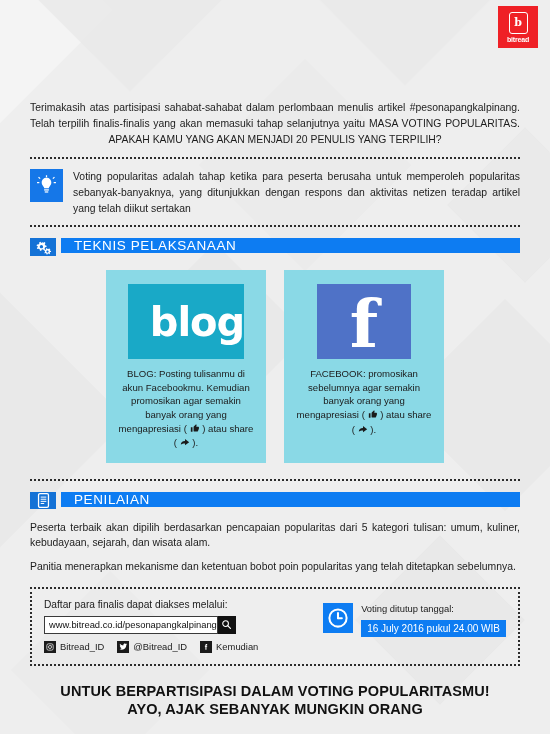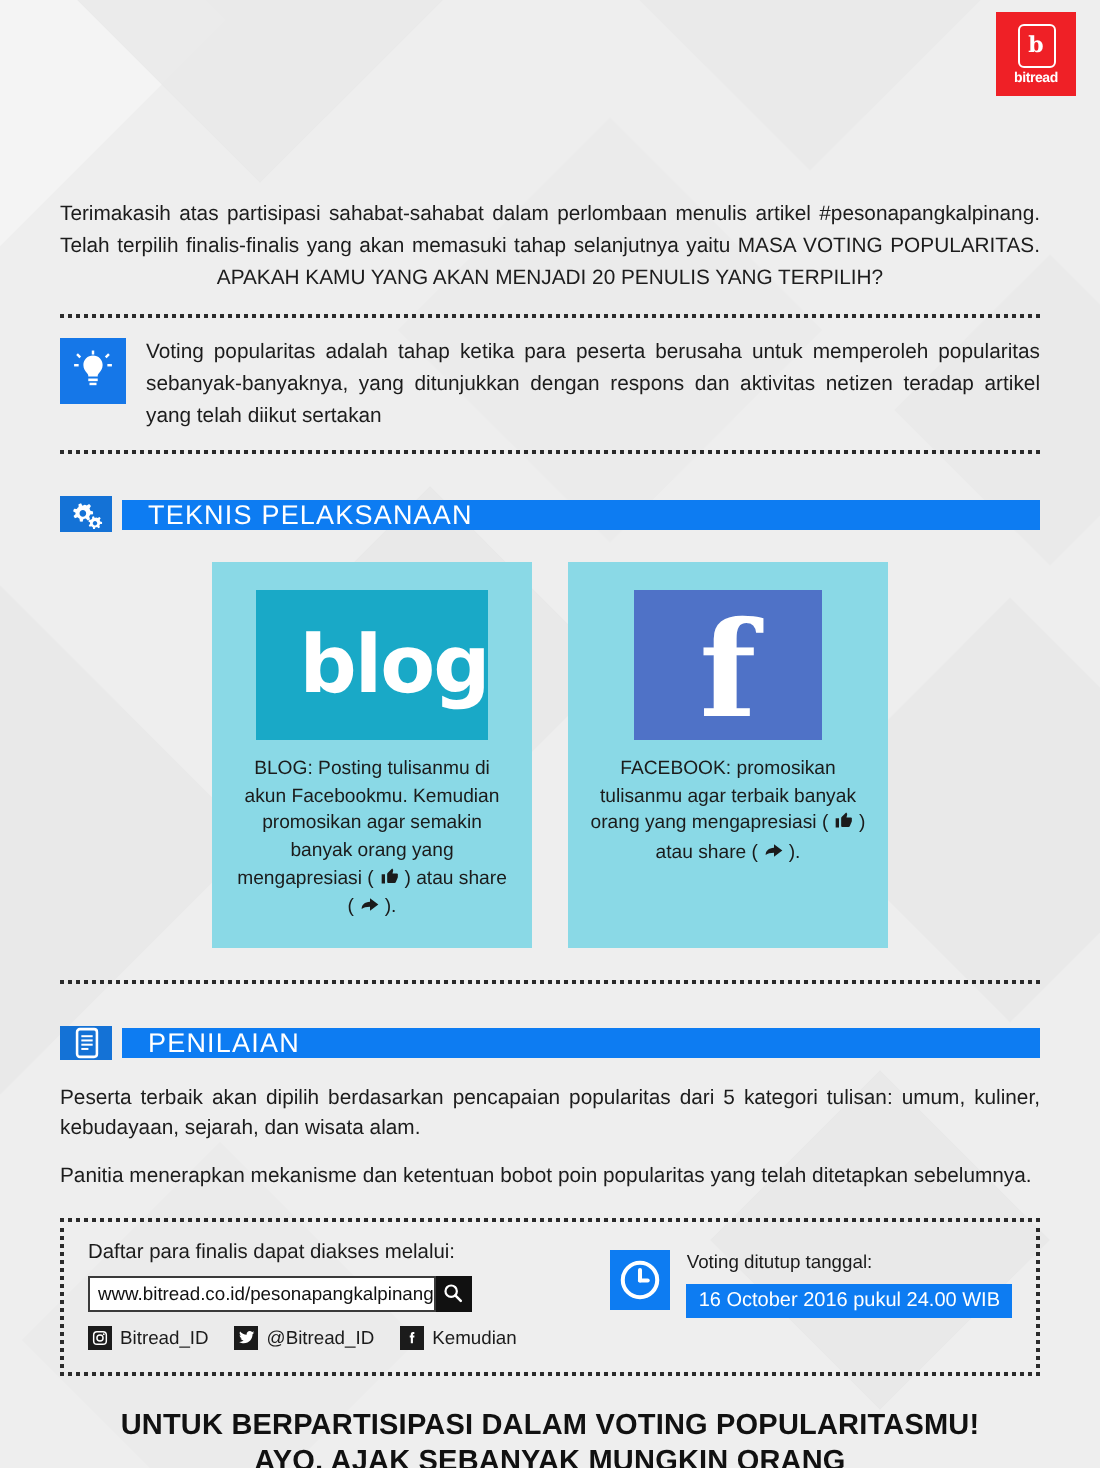--- a/index.html
+++ b/index.html
@@ -130,24 +130,24 @@
   .callout .text {
     font-size: 10.4px;
     color: #1c1c1c;
     line-height: 1.5;
     text-align: justify;
   }
 
   
   .sechead {
     display: flex;
-    align-items: center;
+    align-items: flex-start;
     gap: 5px;
     padding: 0 30px;
-    margin-top: 22px;
+    margin-top: 11px;
     height: 16px;
   }
   .sechead .icon {
     flex: 0 0 auto;
     width: 26px;
     background: #1472d6;
     display: flex; align-items: center; justify-content: center;
   }
   .sechead .bar {
     flex: 1 1 auto;
@@ -377,21 +377,21 @@
           </span>
           <span>).</span>
         </div>
       </div>
 
       <div class="card facebook">
         <div class="tile">
           <span class="glyph">f</span>
         </div>
         <div class="desc">
-          <span>FACEBOOK: promosikan tulisanmu agar terbaik banyak orang yang mengapresiasi (</span>
+          <span>FACEBOOK: promosikan sebelumnya agar semakin banyak orang yang mengapresiasi (</span>
           <span class="ico">
             <svg width="10" height="10" viewBox="0 0 24 24">
                 <path fill="#1b1b1b" d="M2 10h4v11H2zM21.6 10.6c0-.9-.7-1.6-1.6-1.6h-5l.8-3.7v-.3c0-.4-.2-.7-.4-1L14.6 3 9.1 8.5c-.3.3-.5.7-.5 1.1v9.3c0 .9.7 1.6 1.6 1.6h7.2c.7 0 1.3-.4 1.5-1l2.4-5.6c.1-.2.1-.4.1-.6v-2.7z"></path>
               </svg>
           </span>
           <span>) atau share (</span>
           <span class="ico">
             <svg width="10" height="10" viewBox="0 0 24 24">
                 <path fill="#1b1b1b" d="M2 18c0-5 3.5-8.2 10-8.6V5l10 7.5L12 20v-4.7c-4.6 0-7.5 1-10 2.7z"></path>
               </svg>
@@ -468,21 +468,21 @@
       <div class="bb-right">
         <div class="clock">
           <svg width="22" height="22" viewBox="0 0 24 24">
             <circle cx="12" cy="12" r="9.4" fill="none" stroke="#ffffff" stroke-width="2.2"></circle>
             <line x1="12" y1="6.5" x2="12" y2="12.3" stroke="#ffffff" stroke-width="2.2" stroke-linecap="round"></line>
             <line x1="12" y1="12.3" x2="16.2" y2="12.3" stroke="#ffffff" stroke-width="2.2" stroke-linecap="round"></line>
           </svg>
         </div>
         <div class="rtext">
           <div class="rlead">Voting ditutup tanggal:</div>
-          <div class="rdate">16 October 2016 pukul 24.00 WIB</div>
+          <div class="rdate">16 July 2016 pukul 24.00 WIB</div>
         </div>
       </div>
     </div>
 
     <div id="footer">
       <div class="fline">UNTUK BERPARTISIPASI DALAM VOTING POPULARITASMU!</div>
       <div class="fline">AYO, AJAK SEBANYAK MUNGKIN ORANG</div>
     </div>
 
   </div>

